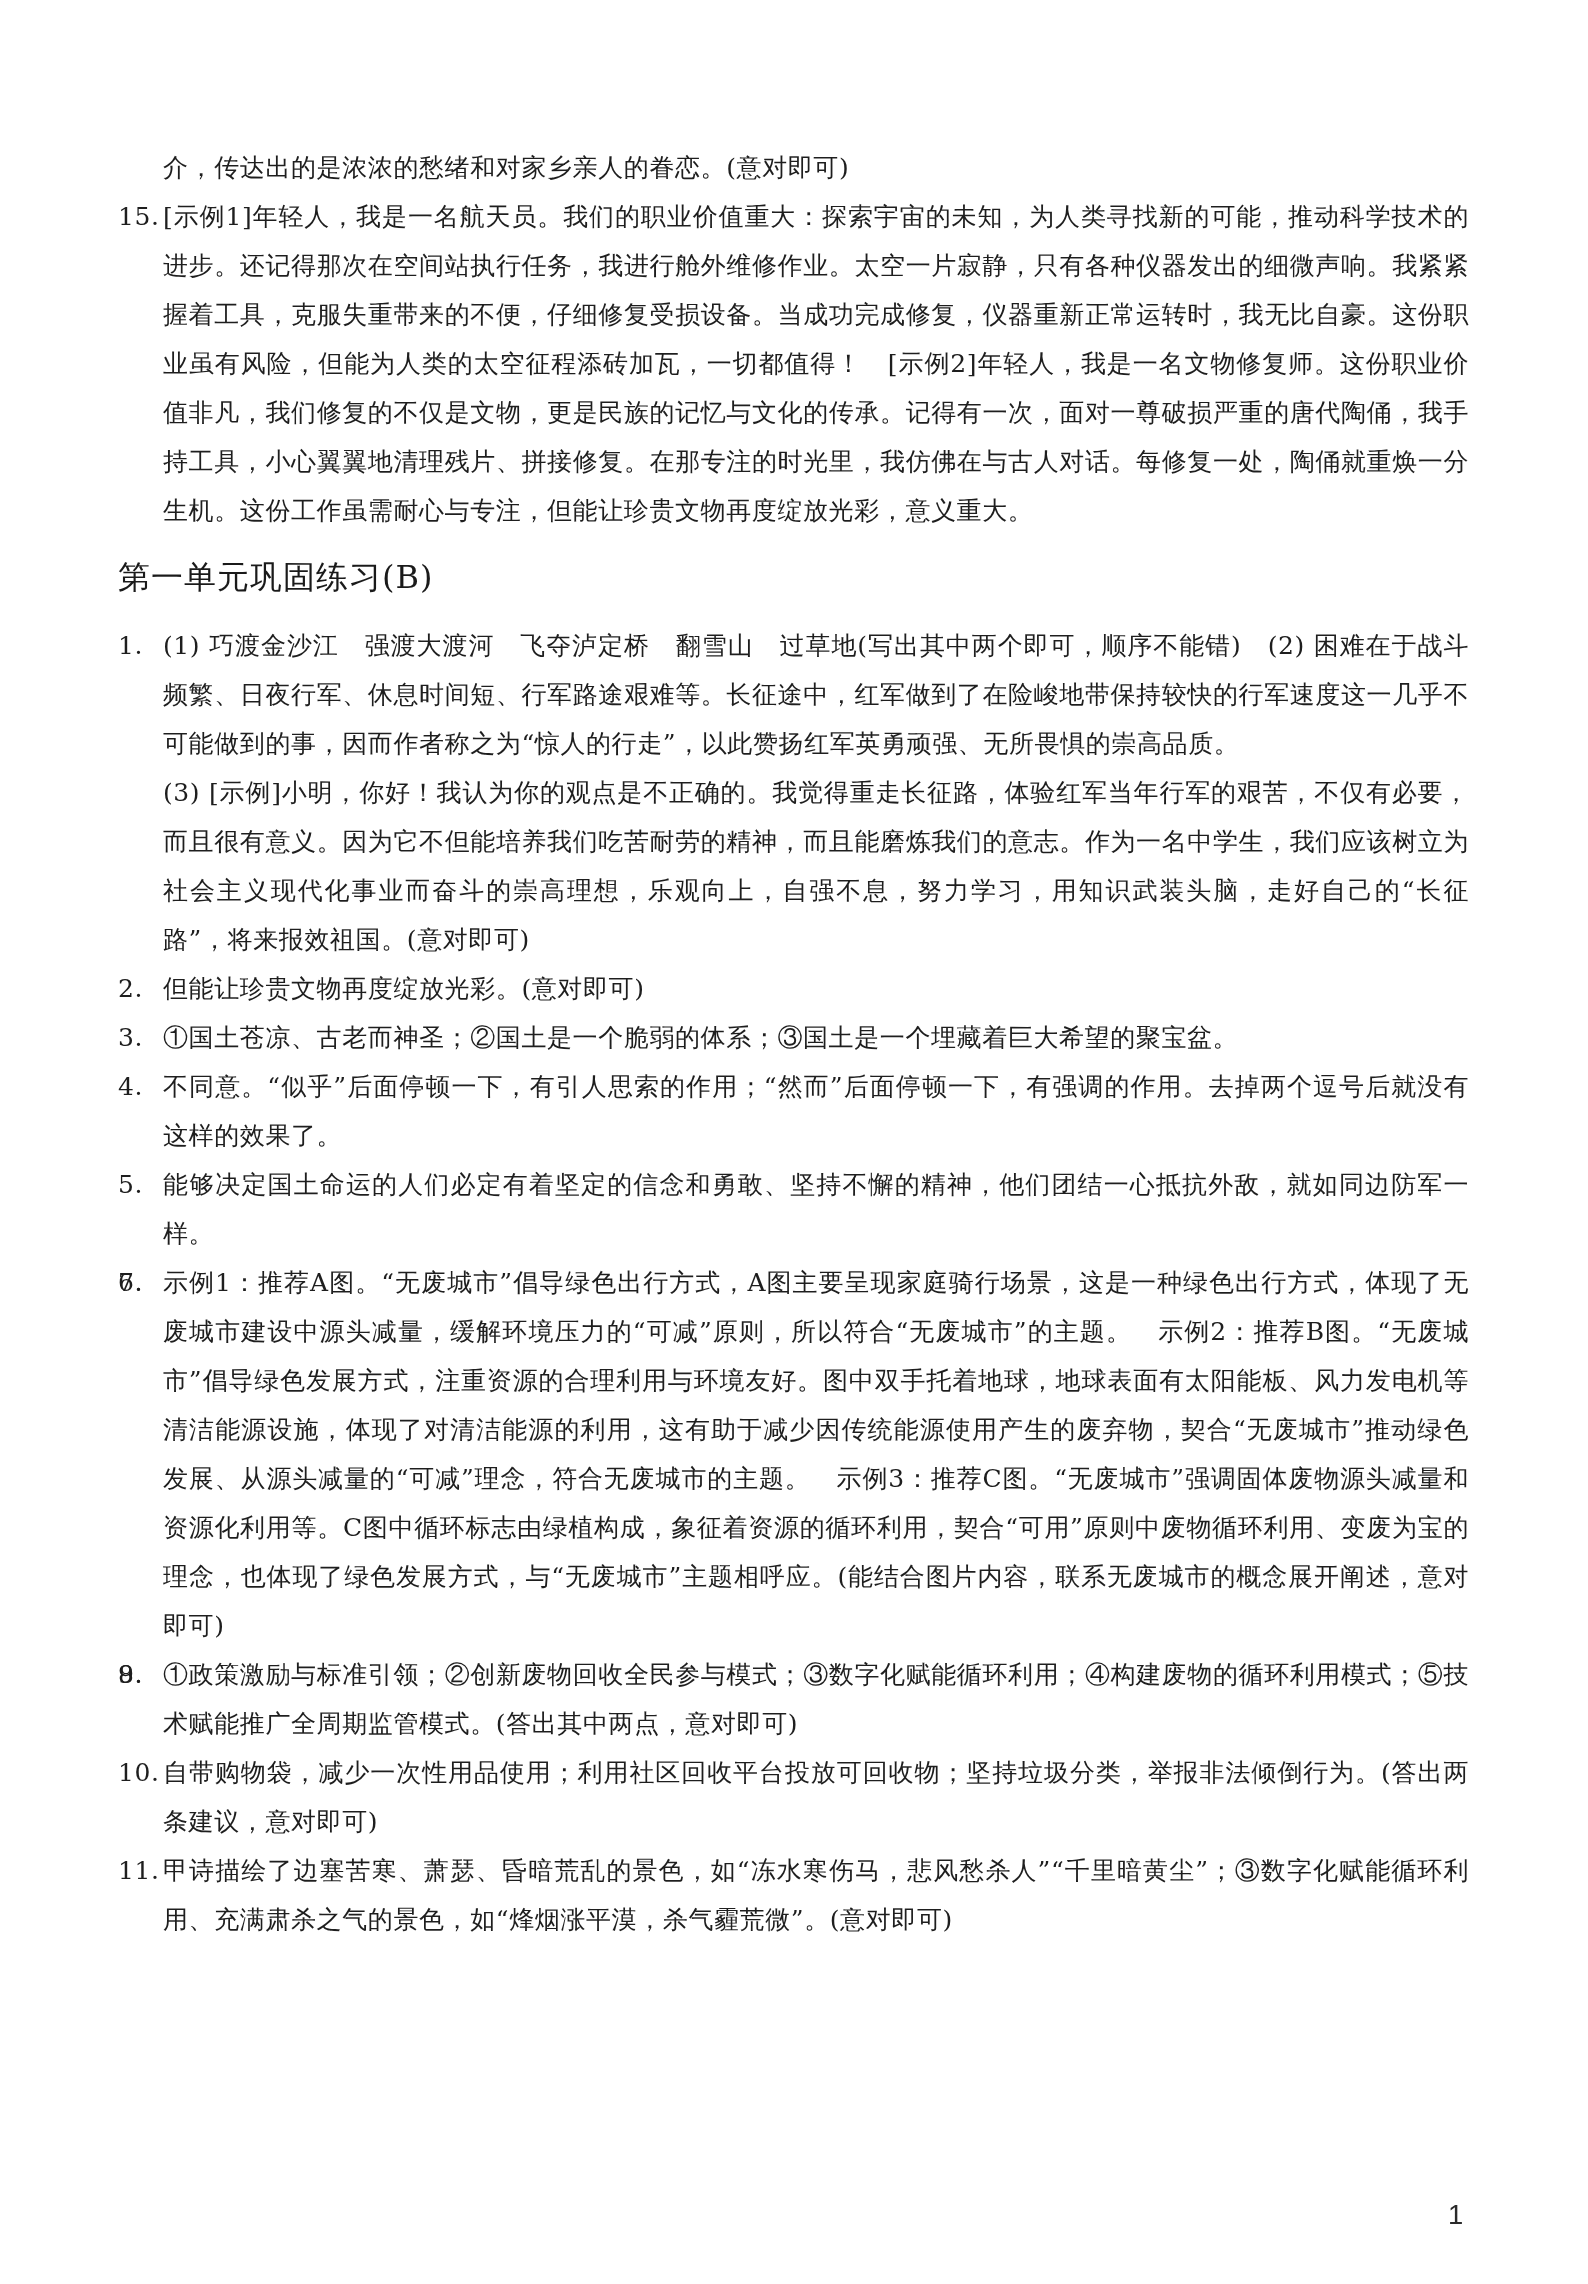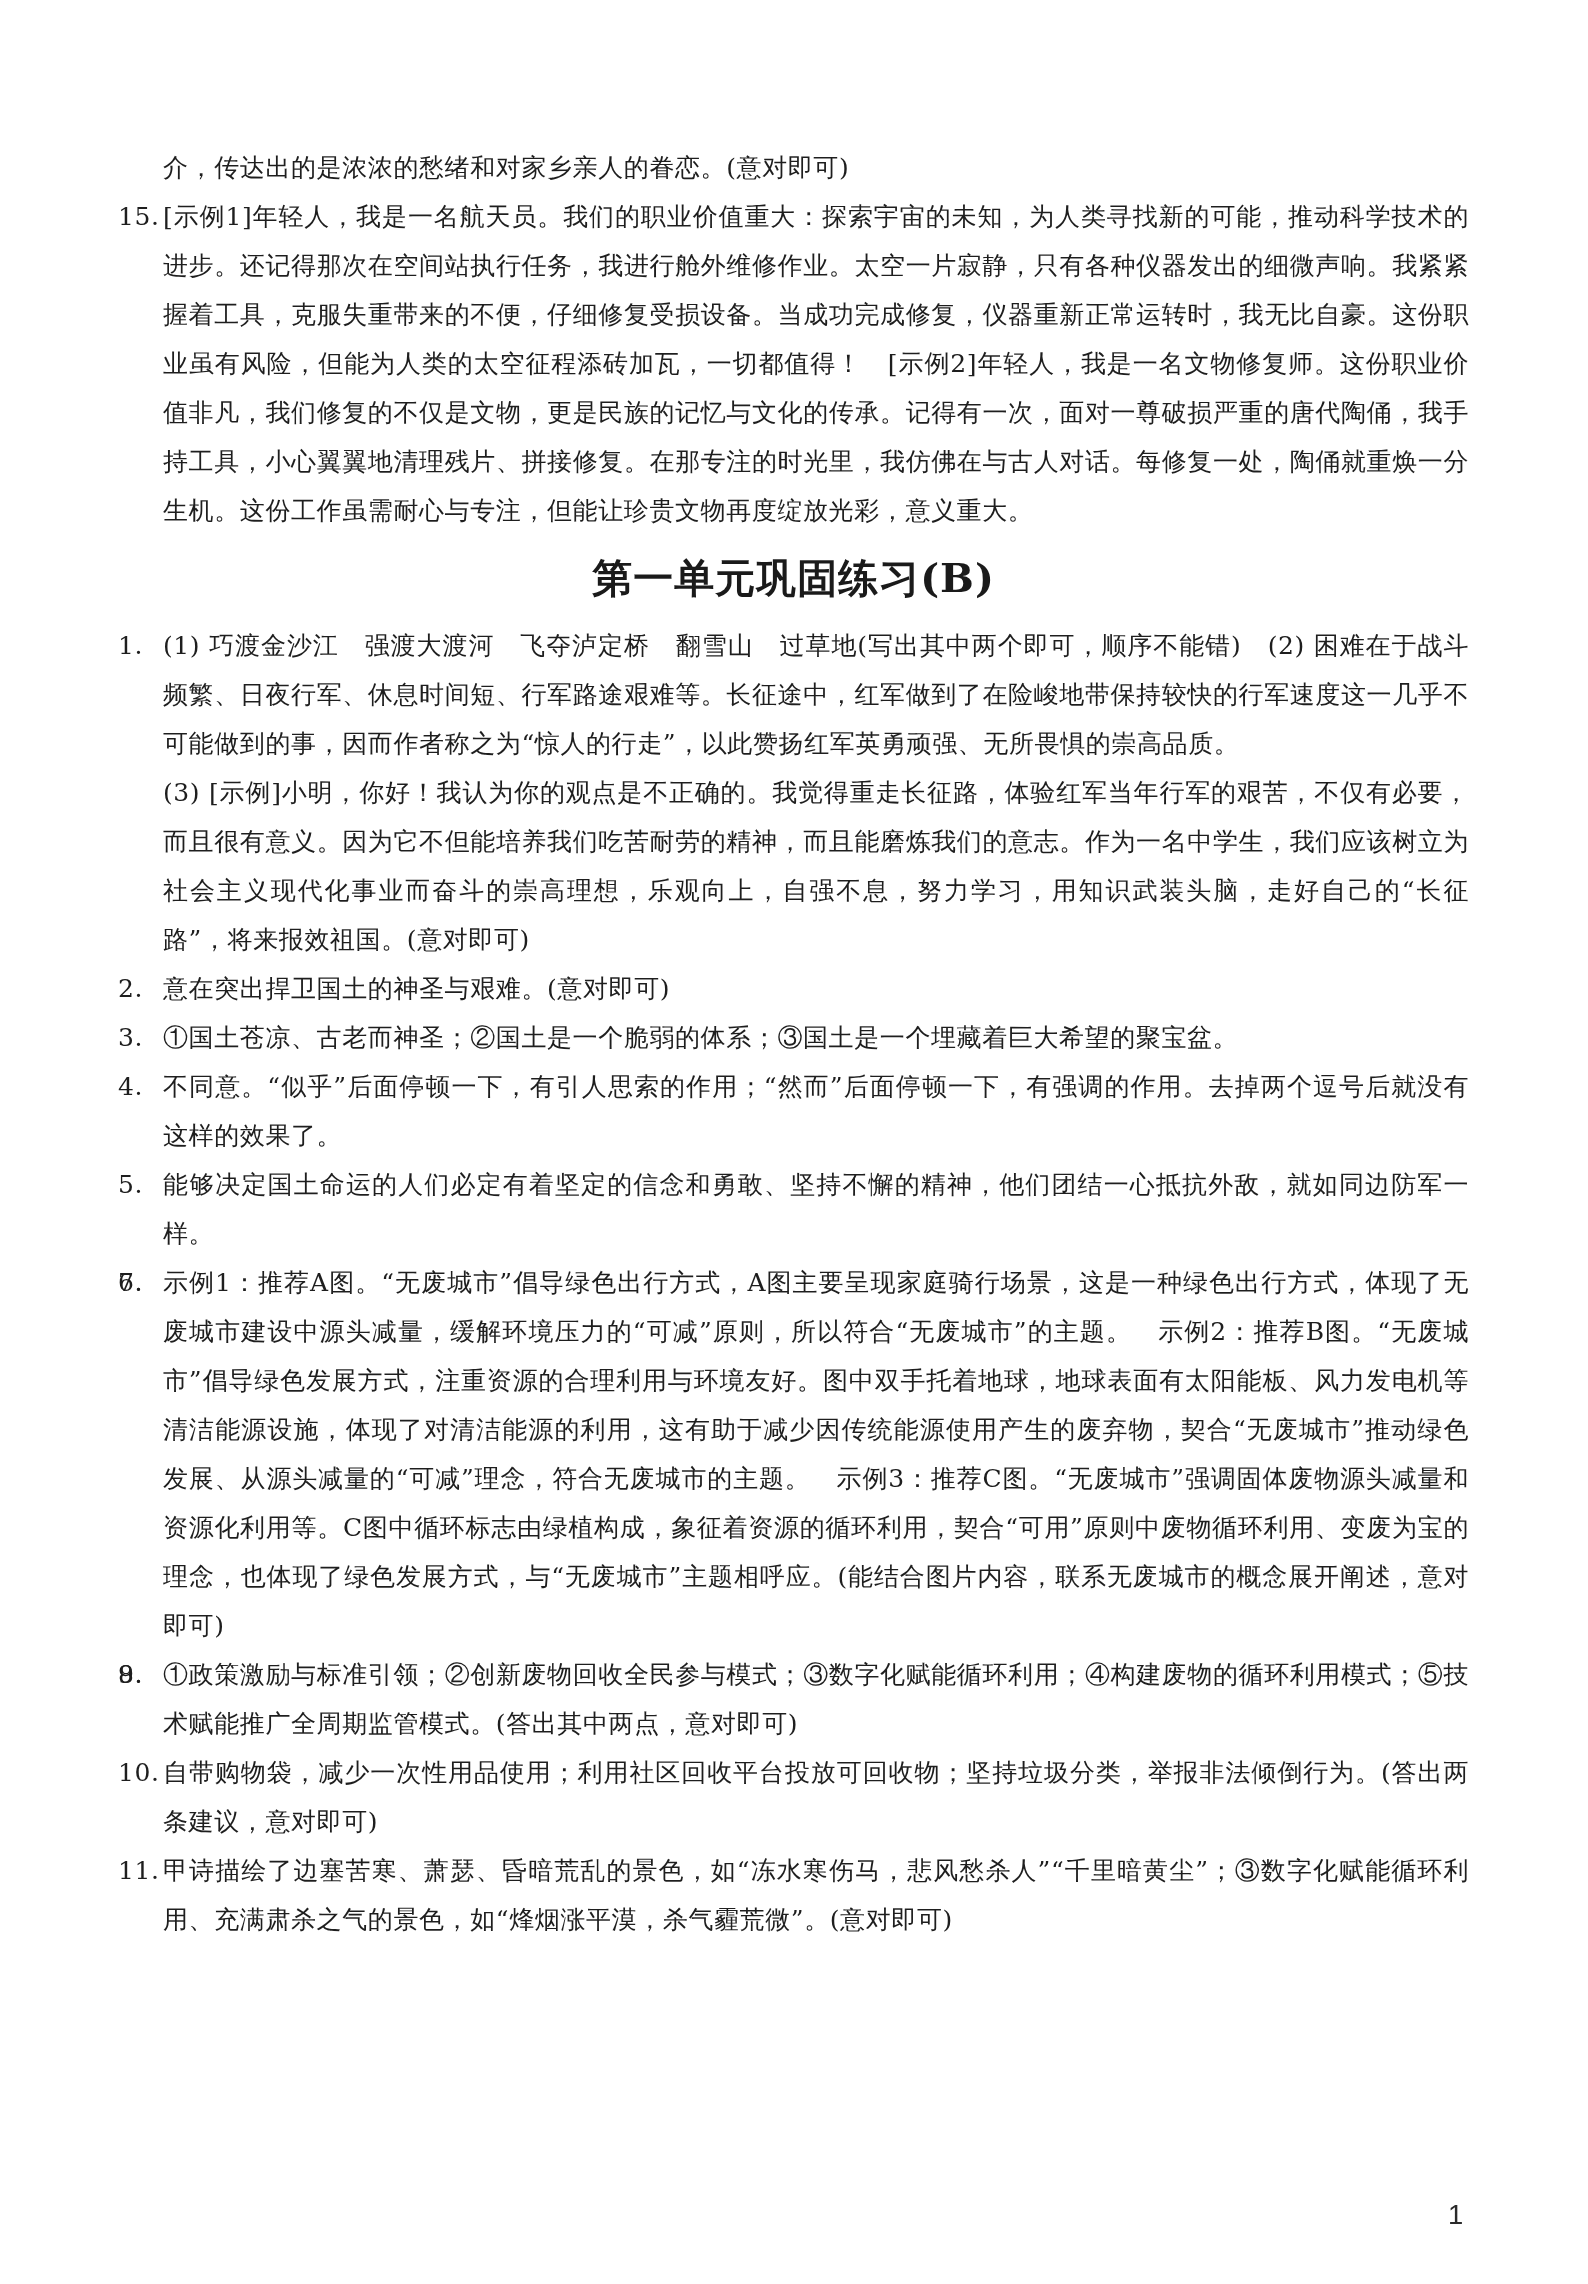--- a/index.html
+++ b/index.html
@@ -40,23 +40,23 @@
       padding-left: 45px;
     }
     .num {
       position: absolute;
       left: 0;
       top: 0;
       width: 45px;
       white-space: nowrap;
     }
     .section-title {
-      font-size: 40px;
-      font-weight: bold;
-      text-align: center;
+      font-size: 32px;
+      font-weight: normal;
+      text-align: left;
       line-height: 49px;
       margin-top: 17.6px;
       margin-bottom: 19.6px;
       letter-spacing: 1px;
       color: #1a1a1a;
     }
     .page-number {
       position: absolute;
       left: 1448px;
       top: 2199px;
@@ -86,21 +86,21 @@
     <p class="para" style="margin:0;">
       <span class="num">1.</span>
       <span>(1) 巧渡金沙江　强渡大渡河　飞夺泸定桥　翻雪山　过草地(写出其中两个即可，顺序不能错)　(2) 困难在于战斗频繁、日夜行军、休息时间短、行军路途艰难等。长征途中，红军做到了在险峻地带保持较快的行军速度这一几乎不可能做到的事，因而作者称之为“惊人的行走”，以此赞扬红军英勇顽强、无所畏惧的崇高品质。</span>
     </p>
     <p class="para cont" style="margin:0;">
       <span>(3) [示例]小明，你好！我认为你的观点是不正确的。我觉得重走长征路，体验红军当年行军的艰苦，不仅有必要，而且很有意义。因为它不但能培养我们吃苦耐劳的精神，而且能磨炼我们的意志。作为一名中学生，我们应该树立为社会主义现代化事业而奋斗的崇高理想，乐观向上，自强不息，努力学习，用知识武装头脑，走好自己的“长征路”，将来报效祖国。(意对即可)</span>
     </p>
 
     <p class="para" style="margin:0;">
       <span class="num">2.</span>
-      <span>意在突出捍卫国土的神圣与艰难。(意对即可)</span>
+      <span>但能让珍贵文物再度绽放光彩。(意对即可)</span>
     </p>
 
     <p class="para" style="margin:0;">
       <span class="num">3.</span>
       <span>①国土苍凉、古老而神圣；②国土是一个脆弱的体系；③国土是一个埋藏着巨大希望的聚宝盆。</span>
     </p>
 
     <p class="para" style="margin:0;">
       <span class="num">4.</span>
       <span>不同意。“似乎”后面停顿一下，有引人思索的作用；“然而”后面停顿一下，有强调的作用。去掉两个逗号后就没有这样的效果了。</span>

